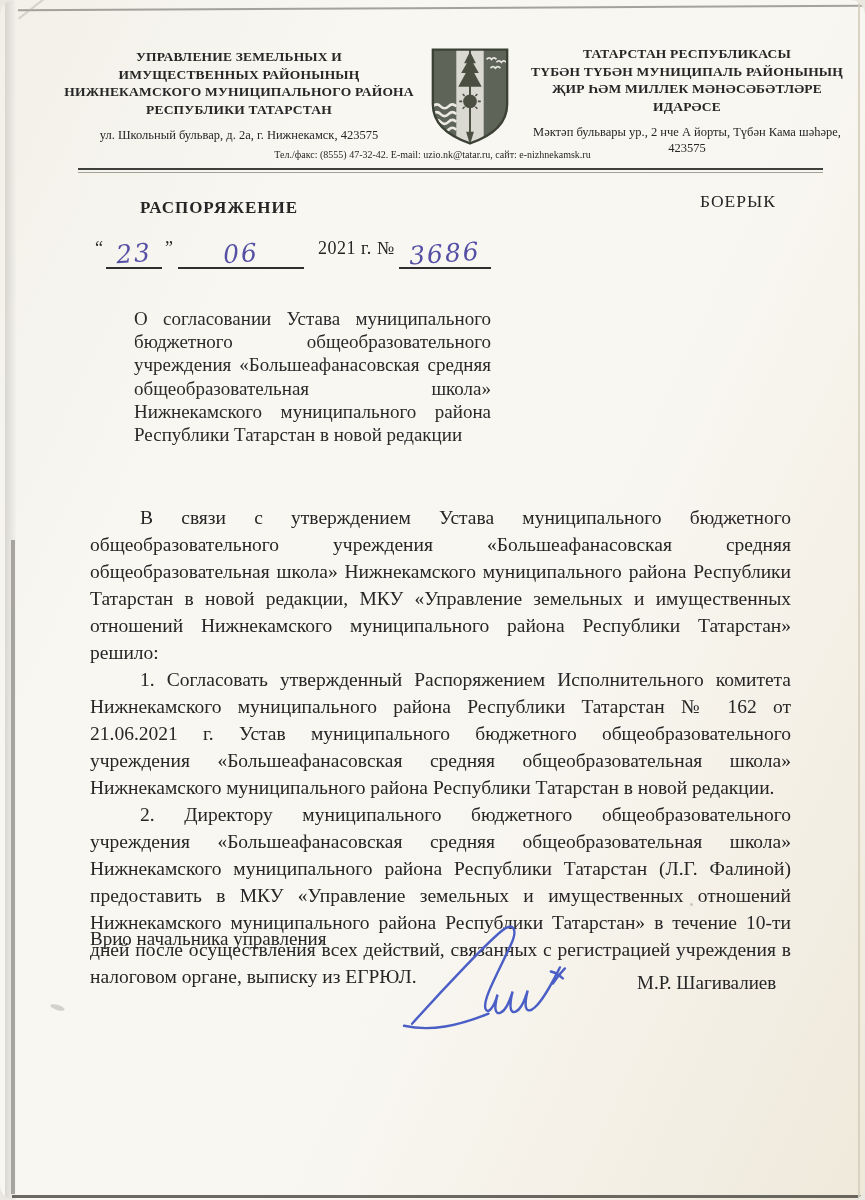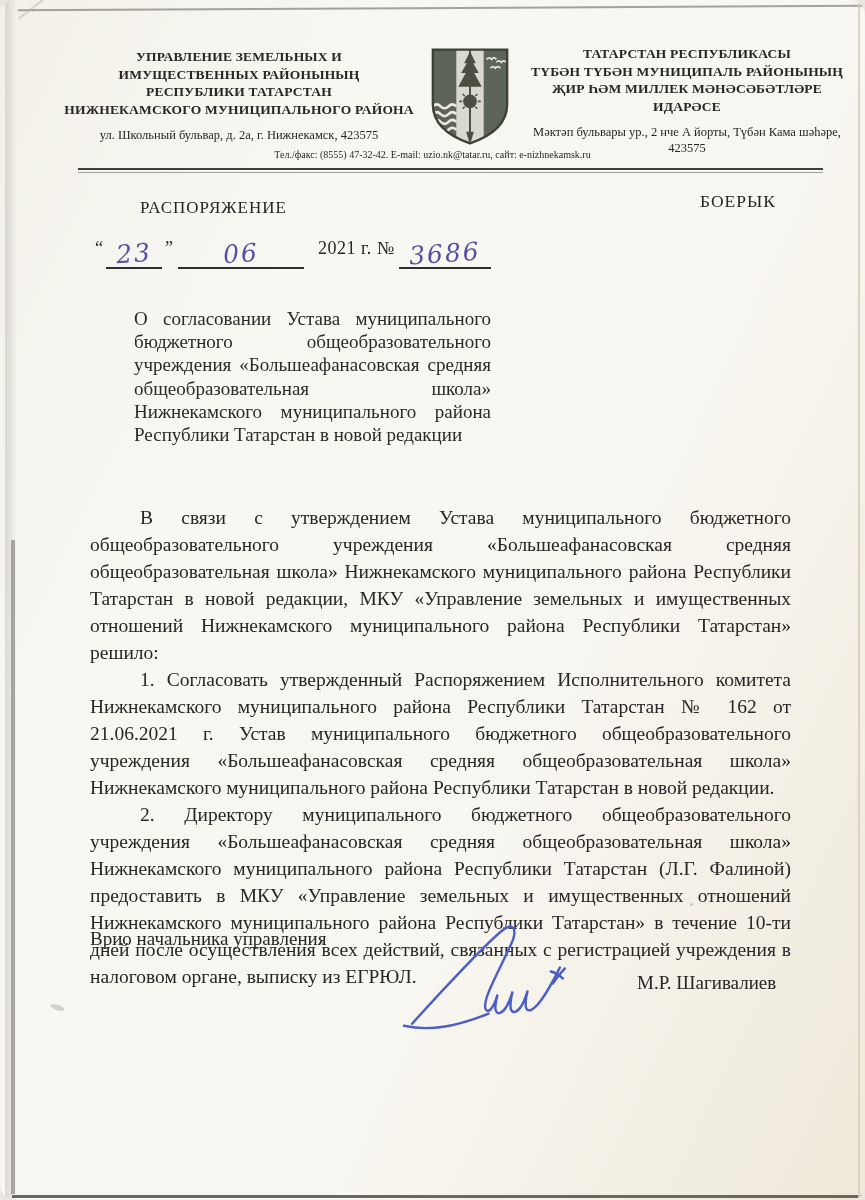--- a/index.html
+++ b/index.html
@@ -31,21 +31,21 @@
   .org-right{left:522px;top:45px;width:330px;}
   .org-address{font-weight:normal;font-size:12.5px;margin-top:9px;line-height:1.3;letter-spacing:0;}
   .emblem{position:absolute;left:426px;top:45px;width:88px;height:103px;}
 
   .contact-line{position:absolute;left:0;top:149px;width:100%;text-align:center;font-size:10px;}
   .rule-wrap{position:absolute;left:78px;right:42px;top:168px;}
   .rule-solid{height:2px;background:#3f3f3c;}
   .rule-faint{height:1px;background:#8e8c85;margin-top:2px;opacity:.8;}
 
   
-  .doc-type-ru{position:absolute;left:140px;top:198px;font-size:17px;letter-spacing:1px;}
+  .doc-type-ru{position:absolute;left:140px;top:198px;font-size:17px;letter-spacing:1px;font-weight:bold;}
   .doc-type-tt{position:absolute;left:700px;top:191px;font-size:17.5px;letter-spacing:1px;}
 
   
   .date-line{position:absolute;left:95px;top:238px;font-size:18px;white-space:nowrap;}
   .date-line .printed{font-size:18px;letter-spacing:.5px;}
   .q{font-size:18px;}
   .hw-slot{display:inline-block;border-bottom:2px solid #2e2e2e;text-align:center;vertical-align:-7px;}
   .slot-day{width:56px;margin:0 3px;}
   .slot-month{width:126px;margin-right:10px;}
   .slot-num{width:92px;margin-left:4px;}
@@ -84,22 +84,22 @@
   <div class="scan-left-line"></div>
   <div class="scan-bottom-edge"></div>
   <div class="scan-right-line"></div>
   <div class="speck-a"></div>
   <div class="speck-b"></div>
   <div class="speck-c"></div>
 
   <div class="org-block org-left">
     <div>УПРАВЛЕНИЕ ЗЕМЕЛЬНЫХ И</div>
     <div>ИМУЩЕСТВЕННЫХ РАЙОНЫНЫҢ</div>
+    <div>НИЖНЕКАМСКОГО МУНИЦИПАЛЬНОГО РАЙОНА</div>
     <div>РЕСПУБЛИКИ ТАТАРСТАН</div>
-    <div>НИЖНЕКАМСКОГО МУНИЦИПАЛЬНОГО РАЙОНА</div>
     <div class="org-address">ул. Школьный бульвар, д. 2а, г. Нижнекамск, 423575</div>
   </div>
 
   <div class="emblem">
     <svg viewBox="0 0 90 104" width="88" height="103" aria-hidden="true">
       <defs>
         <clipPath id="cp-shield">
             <path d="M7,4 H83 V60 Q83,87 45,100 Q7,87 7,60 Z"></path>
           </clipPath>
       </defs>

